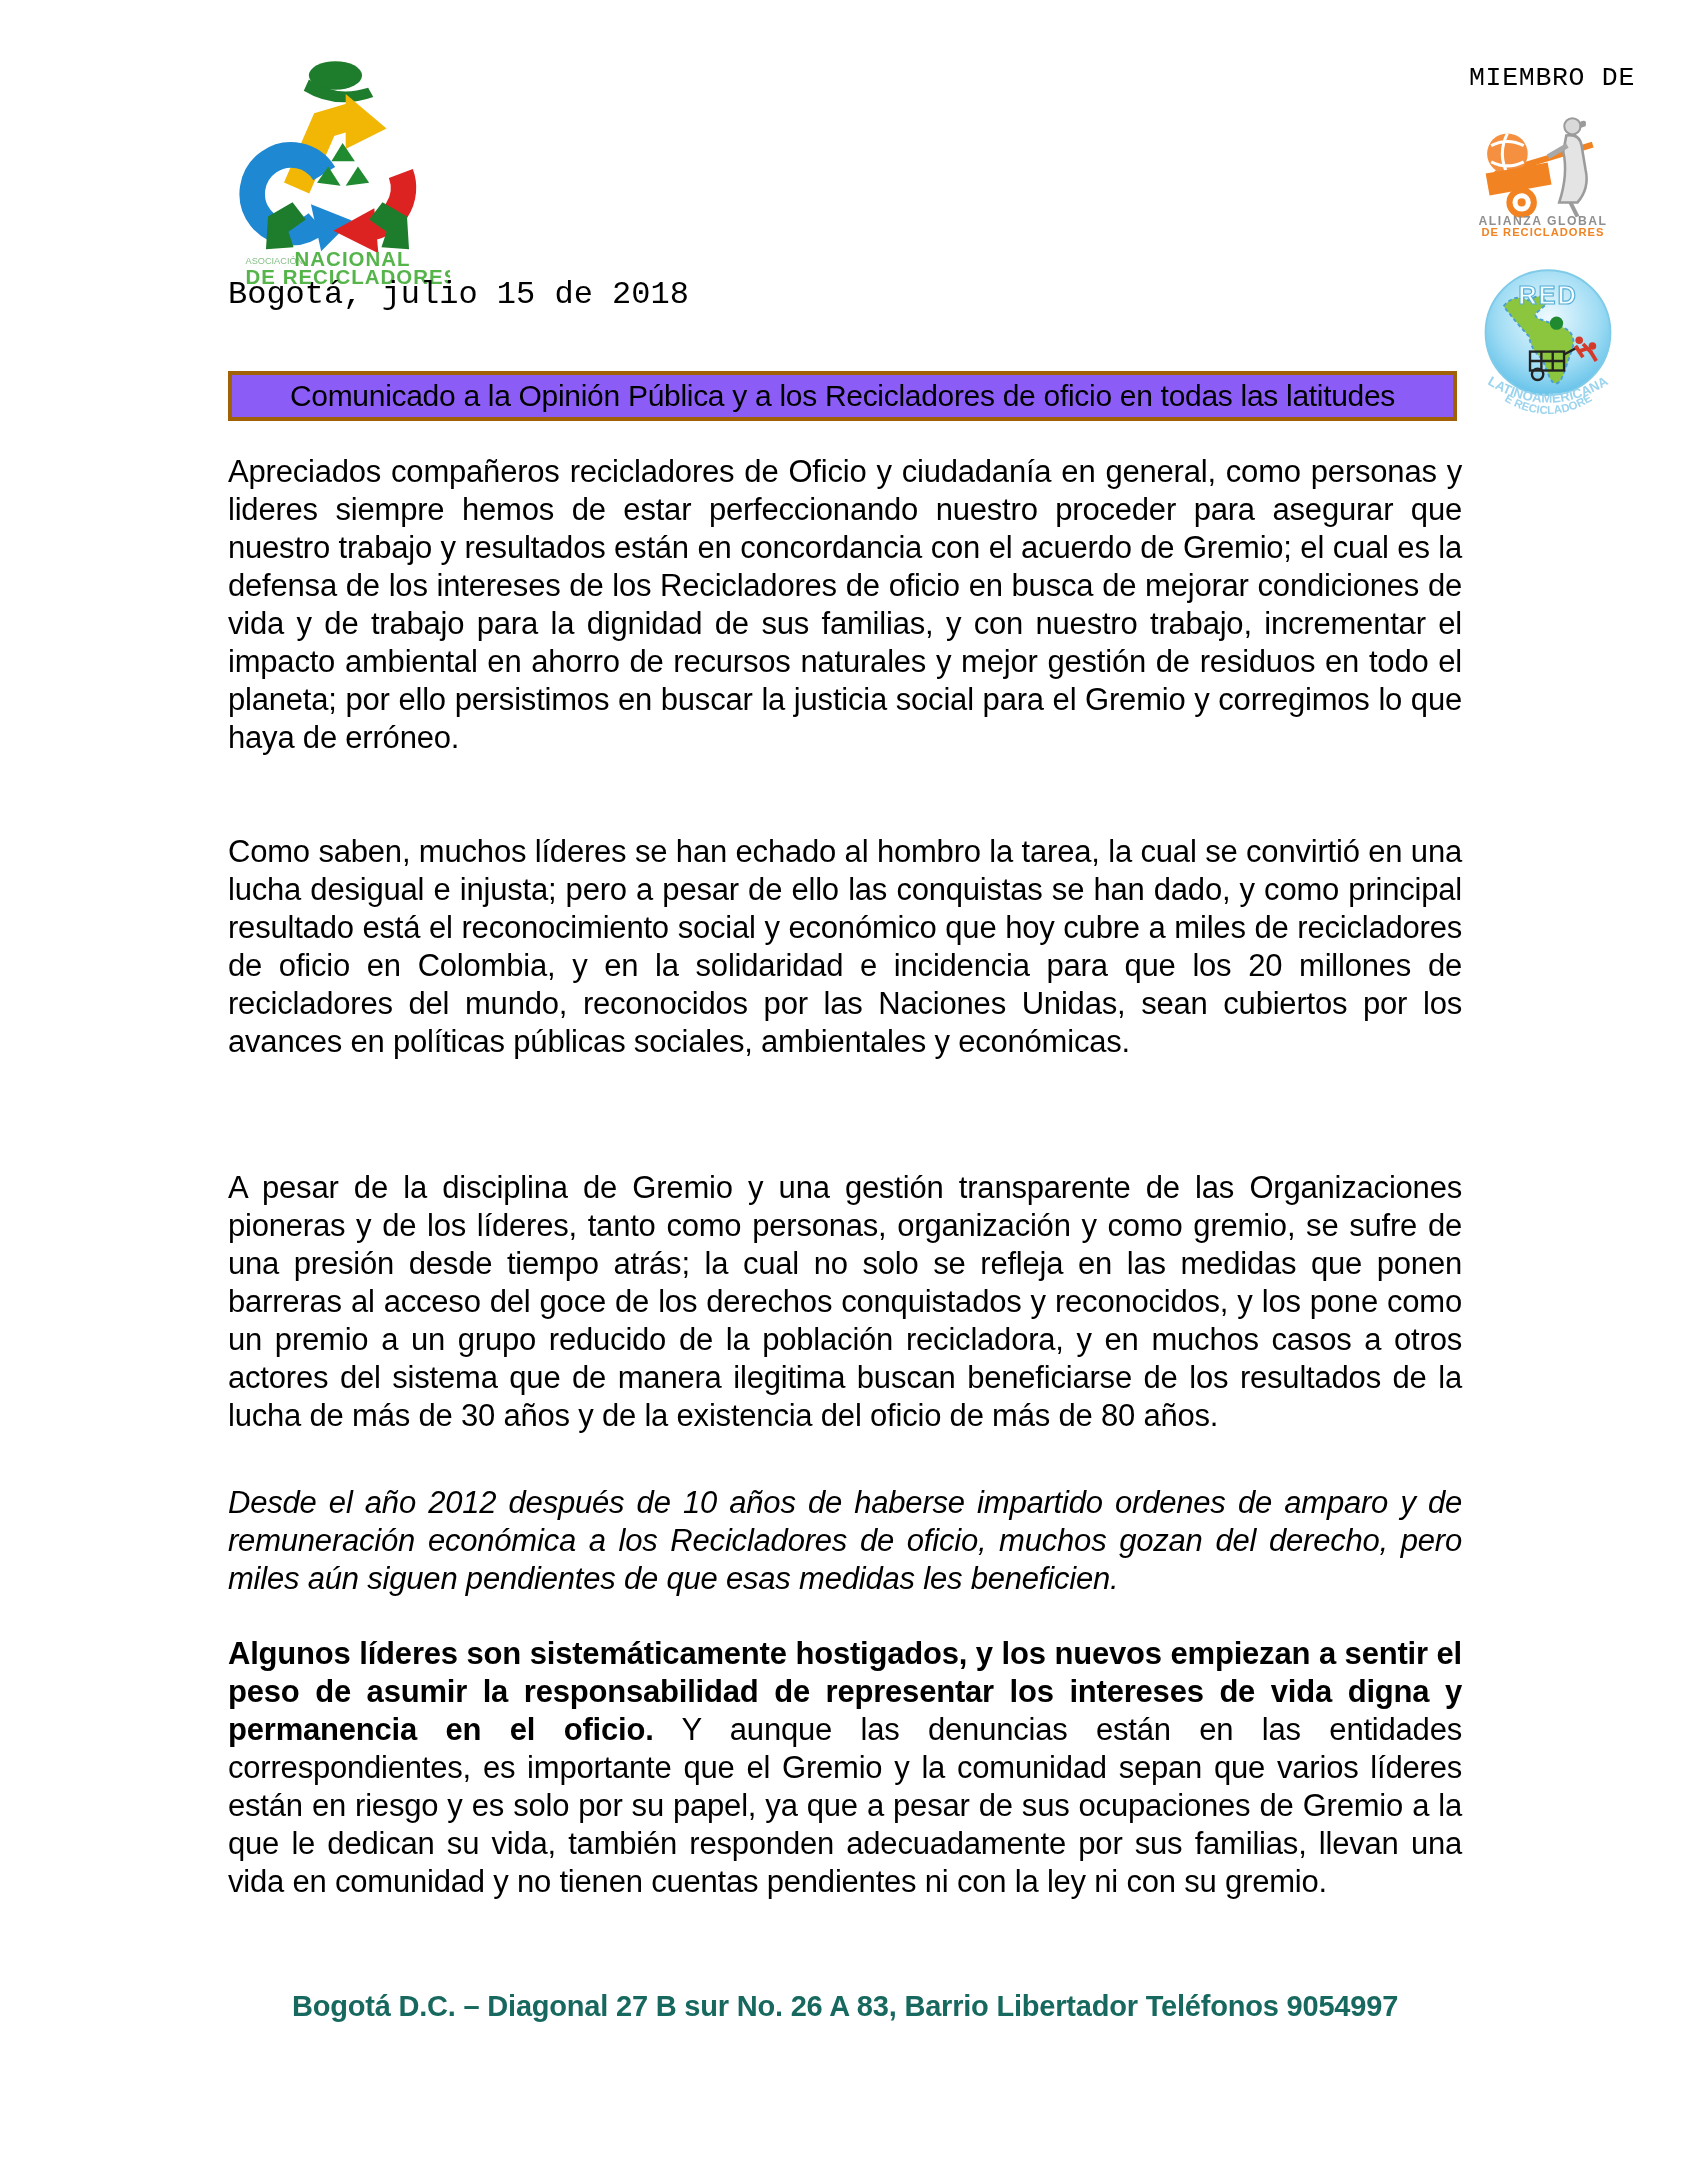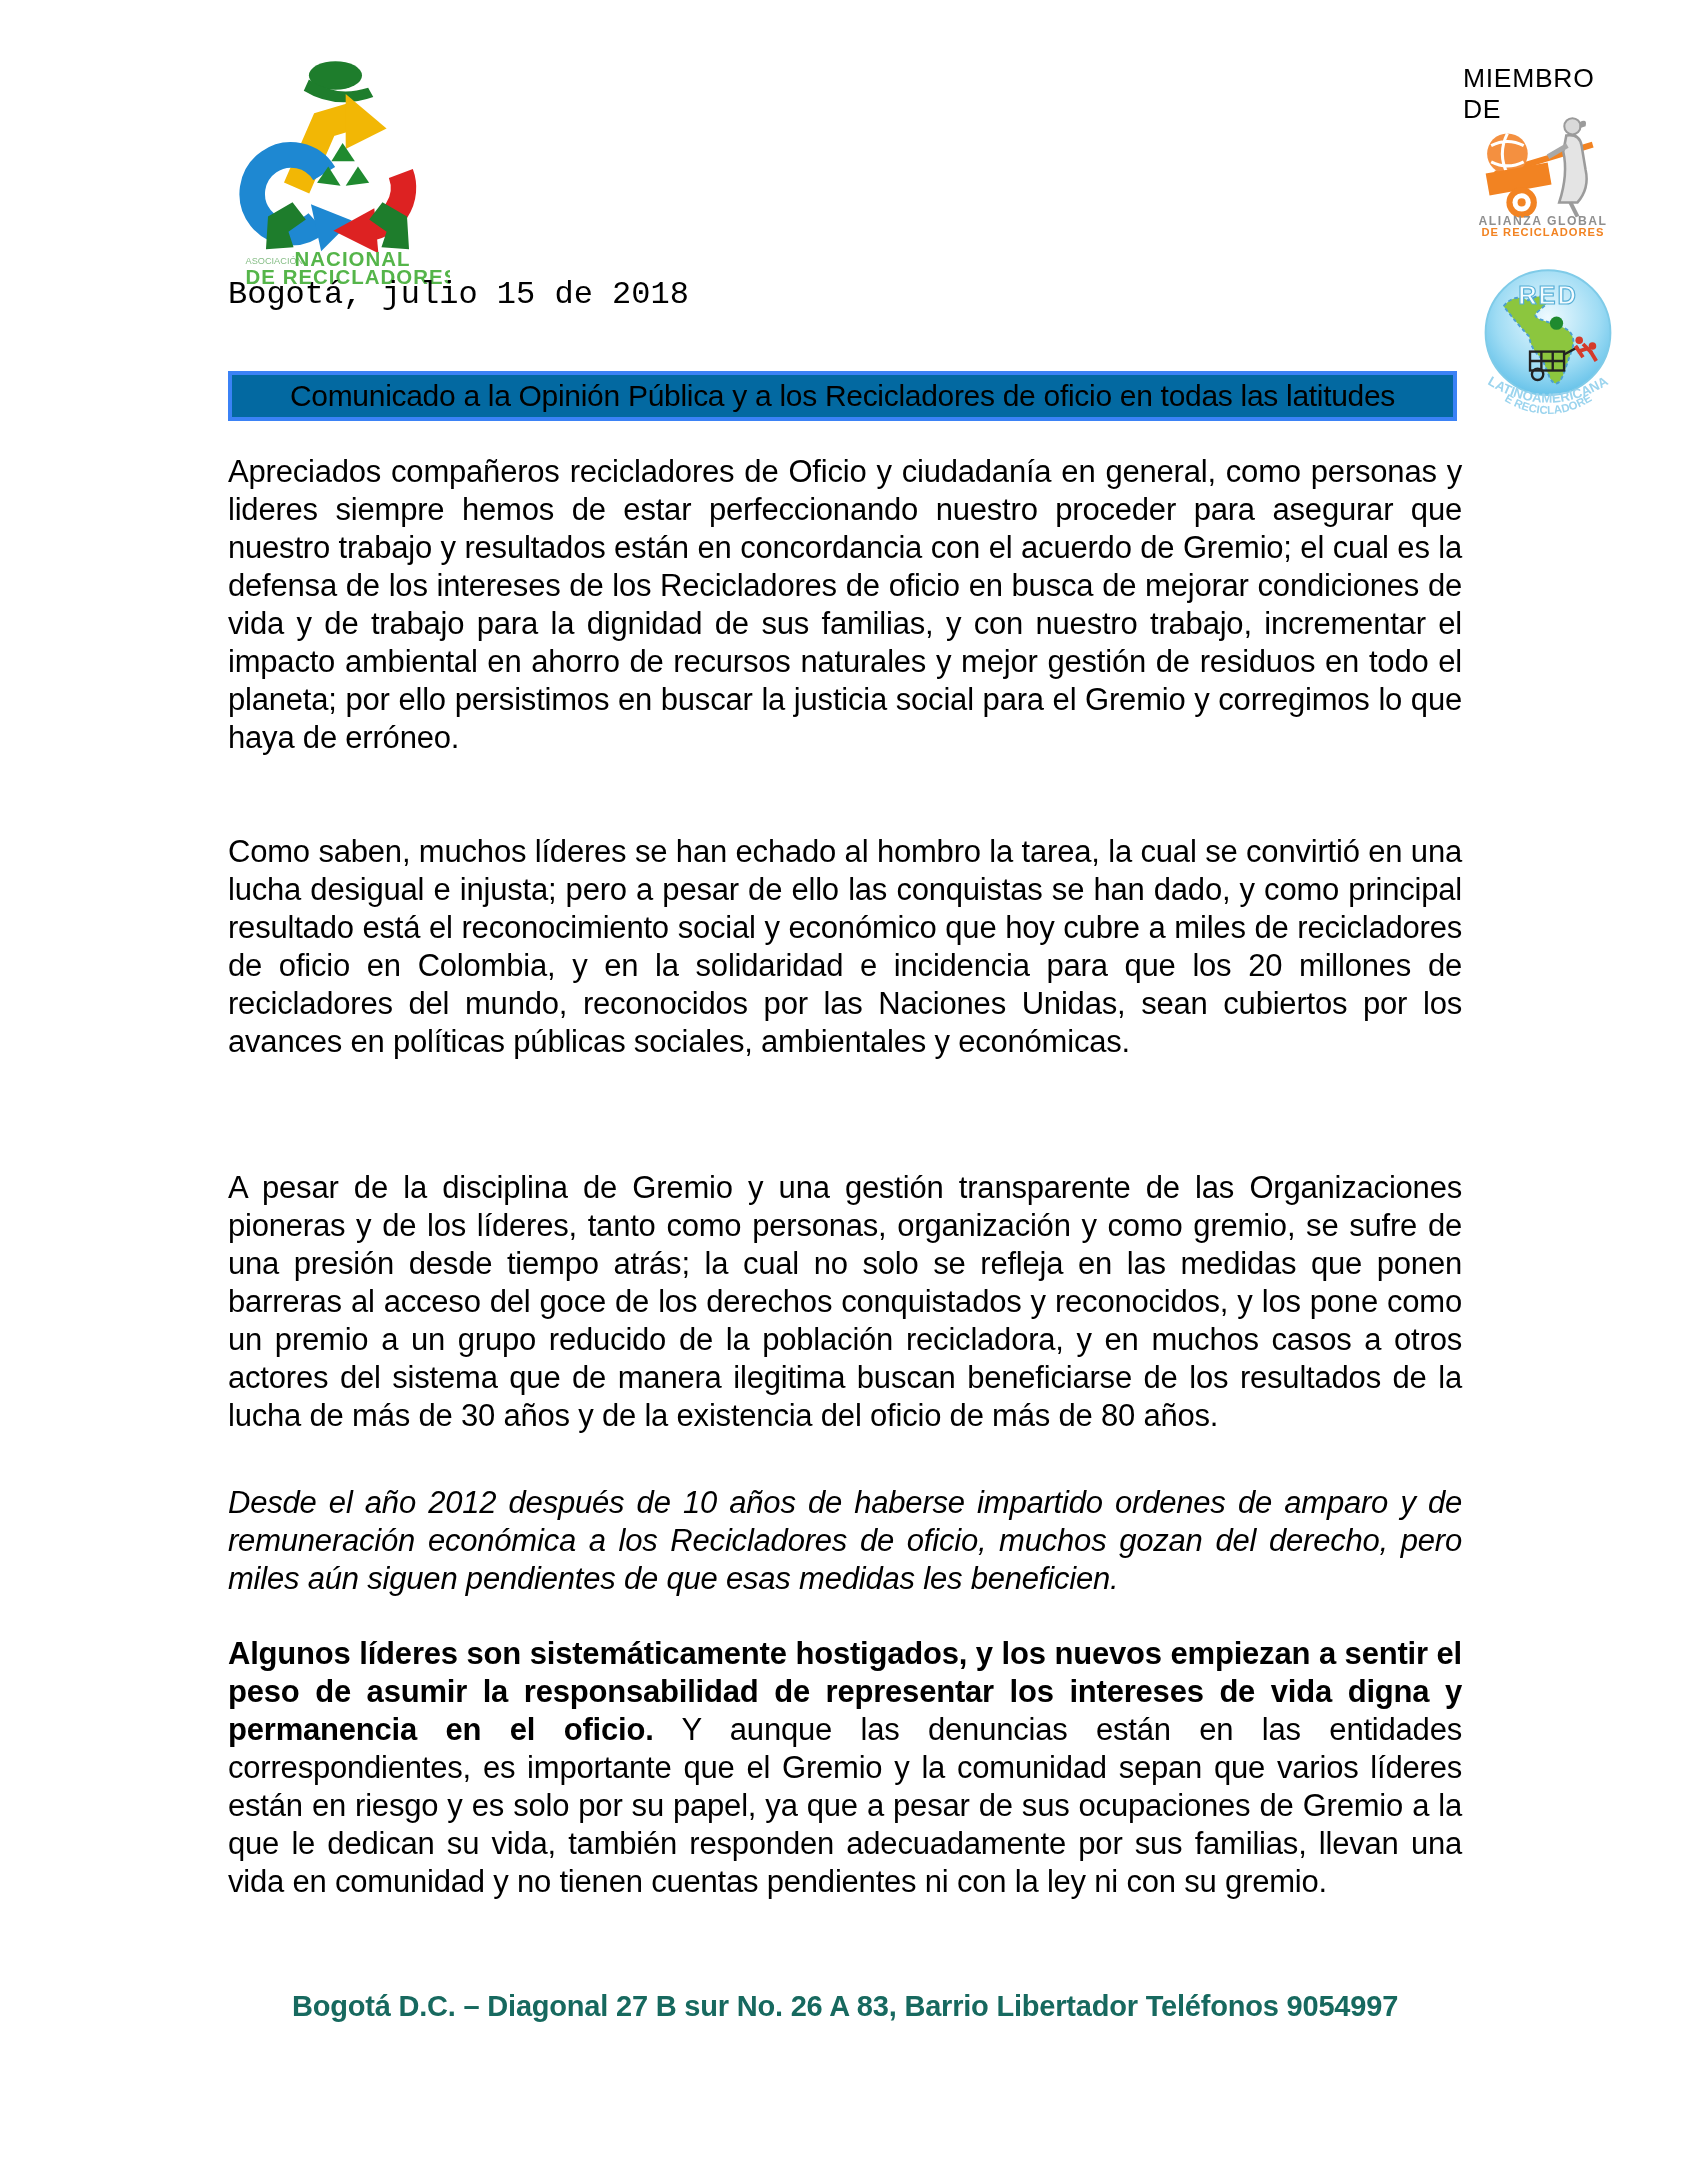--- a/index.html
+++ b/index.html
@@ -3,27 +3,27 @@
 <meta charset="utf-8">
 <style>
   html,body{margin:0;padding:0;background:#ffffff;}
   .page{position:relative;width:1687px;height:2183px;background:#ffffff;overflow:hidden;
         font-family:"Liberation Sans",sans-serif;color:#000;}
   .abs{position:absolute;}
 
   .anr-logo{left:225px;top:53px;width:225px;height:233px;}
   .date-line{left:228px;top:278px;font-size:32px;line-height:34px;font-family:Liberation Mono, monospace;}
 
-  .member-of{left:1463px;top:63px;width:172px;text-align:left;
-             font-family:Liberation Sans, sans-serif;font-size:26.5px;letter-spacing:0.7px;}
+  .member-of{left:1463px;top:63px;width:172px;text-align:right;
+             font-family:Liberation Mono, monospace;font-size:26.5px;letter-spacing:0.7px;}
   .alianza-logo{left:1479px;top:111px;width:132px;height:126px;}
   .red-logo{left:1477px;top:257px;width:142px;height:175px;}
 
   .banner{left:228px;top:371px;width:1229px;height:50px;box-sizing:border-box;
-          background:#0369a1;border:4px solid #3b82f6;
+          background:#8b5cf6;border:4px solid #a16207;
           display:flex;align-items:center;justify-content:center;}
   .banner span{font-size:30px;letter-spacing:-0.3px;}
 
   .para{left:228px;width:1234px;margin:0;font-size:31px;line-height:38px;
         text-align:justify;letter-spacing:-0.2px;}
   .p1{top:453px;}
   .p2{top:833px;}
   .p3{top:1169px;}
   .p4{top:1484px;font-style:italic;}
   .p5{top:1635px;}

